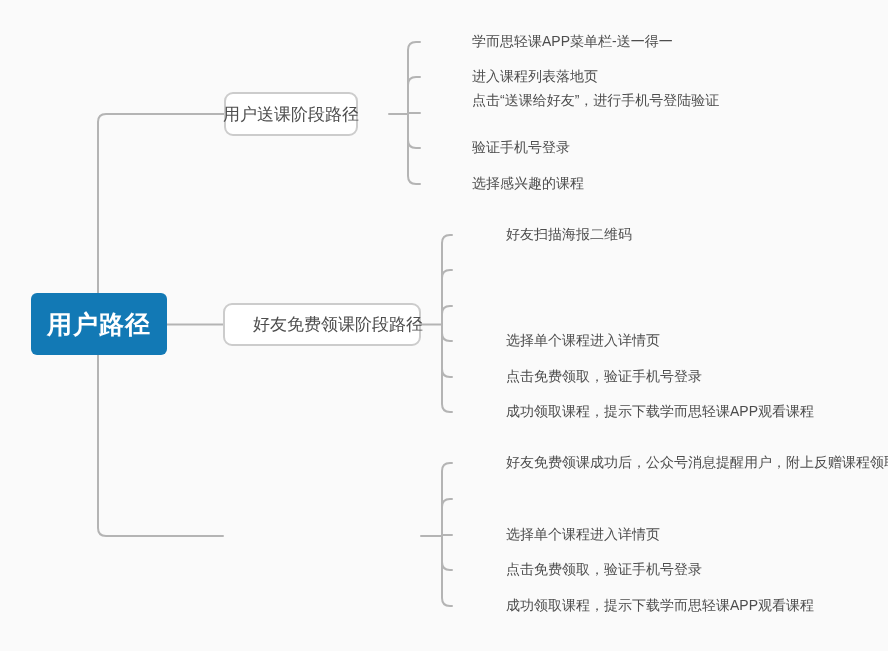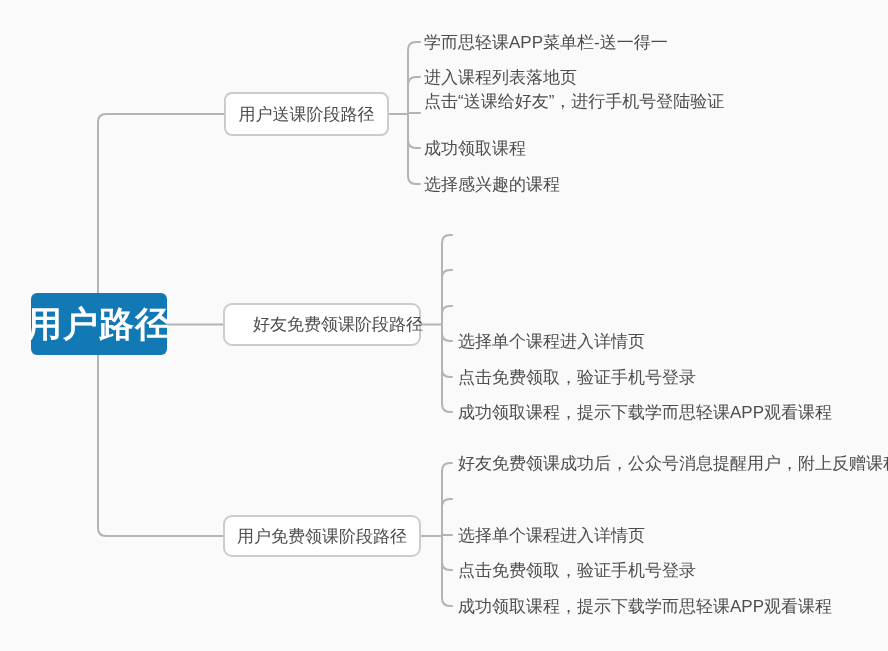--- a/index.html
+++ b/index.html
@@ -32,44 +32,45 @@
     position:absolute;
     display:flex;
     align-items:center;
     justify-content:center;
     white-space:nowrap;
   }
   .root-node{
     left:31px;top:293px;width:136px;height:62px;
     background:var(--root-bg);
     color:var(--root-text);
-    font-size:35px;
+    font-size:25px;
     font-weight:bold;
     border-radius:6px;
     letter-spacing:1px;
     cursor:default;
   }
   .branch-node{
     background:#ffffff;
     border:2px solid var(--node-border);
     border-radius:9px;
     color:var(--node-text);
     font-size:17px;
     cursor:default;
   }
-  .branch-0{left:224px;top:92px;width:165px;height:44px;border-radius:8px;}
+  .branch-0{left:224px;top:92px;width:134px;height:44px;}
   .branch-1{left:223px;top:303px;width:198px;height:43px;padding-left:32px;}
   .branch-2{left:223px;top:515px;width:198px;height:42px;}
   .leaf{
     position:absolute;
     transform:translateY(-50%);
-    font-size:17px;
+    font-size:14px;
     color:var(--node-text);
     white-space:nowrap;
     cursor:default;
+    margin-left:48px;
   }
 </style>
 </head>
 <body>
 
 <div class="canvas">
 
   <svg class="connectors" id="connector-svg" viewBox="0 0 888 651" xmlns="http://www.w3.org/2000/svg">
       <path d="M 98 293 V 122 Q 98 114 106 114 H 224" fill="none" stroke="#b4b4b4" stroke-width="2" stroke-linecap="round"></path>
       <path d="M 98 355 V 528 Q 98 536 106 536 H 223" fill="none" stroke="#b4b4b4" stroke-width="2" stroke-linecap="round"></path>
@@ -92,28 +93,28 @@
       <path d="M 442 536 V 507 Q 442 499 450 499 H 452" fill="none" stroke="#b4b4b4" stroke-width="2" stroke-linecap="round"></path>
       <path d="M 442 536 V 536 Q 442 535 443 535 H 452" fill="none" stroke="#b4b4b4" stroke-width="2" stroke-linecap="round"></path>
       <path d="M 442 536 V 562 Q 442 570 450 570 H 452" fill="none" stroke="#b4b4b4" stroke-width="2" stroke-linecap="round"></path>
       <path d="M 442 536 V 598 Q 442 606 450 606 H 452" fill="none" stroke="#b4b4b4" stroke-width="2" stroke-linecap="round"></path>
     </svg>
 
   <div class="node root-node">用户路径</div>
 
   <div class="node branch-node branch-0">用户送课阶段路径</div>
   <div class="node branch-node branch-1">好友免费领课阶段路径</div>
-  <div class="node branch-node branch-2">用户免费领课阶段路径</div>
 
   <div class="leaf" style="left:424px;top:42px">学而思轻课APP菜单栏-送一得一</div>
   <div class="leaf" style="left:424px;top:77px">进入课程列表落地页</div>
   <div class="leaf" style="left:424px;top:101px">点击“送课给好友”，进行手机号登陆验证</div>
-  <div class="leaf" style="left:424px;top:148px">成功领取课程</div>
+  <div class="leaf" style="left:424px;top:148px">验证手机号登录</div>
   <div class="leaf" style="left:424px;top:184px">选择感兴趣的课程</div>
 
+  <div class="leaf" style="left:458px;top:235px">好友扫描海报二维码</div>
   <div class="leaf" style="left:458px;top:341px">选择单个课程进入详情页</div>
   <div class="leaf" style="left:458px;top:377px">点击免费领取，验证手机号登录</div>
   <div class="leaf" style="left:458px;top:412px">成功领取课程，提示下载学而思轻课APP观看课程</div>
 
   <div class="leaf" style="left:458px;top:463px">好友免费领课成功后，公众号消息提醒用户，附上反赠课程领取链接</div>
   <div class="leaf" style="left:458px;top:535px">选择单个课程进入详情页</div>
   <div class="leaf" style="left:458px;top:570px">点击免费领取，验证手机号登录</div>
   <div class="leaf" style="left:458px;top:606px">成功领取课程，提示下载学而思轻课APP观看课程</div>
 
 </div>

